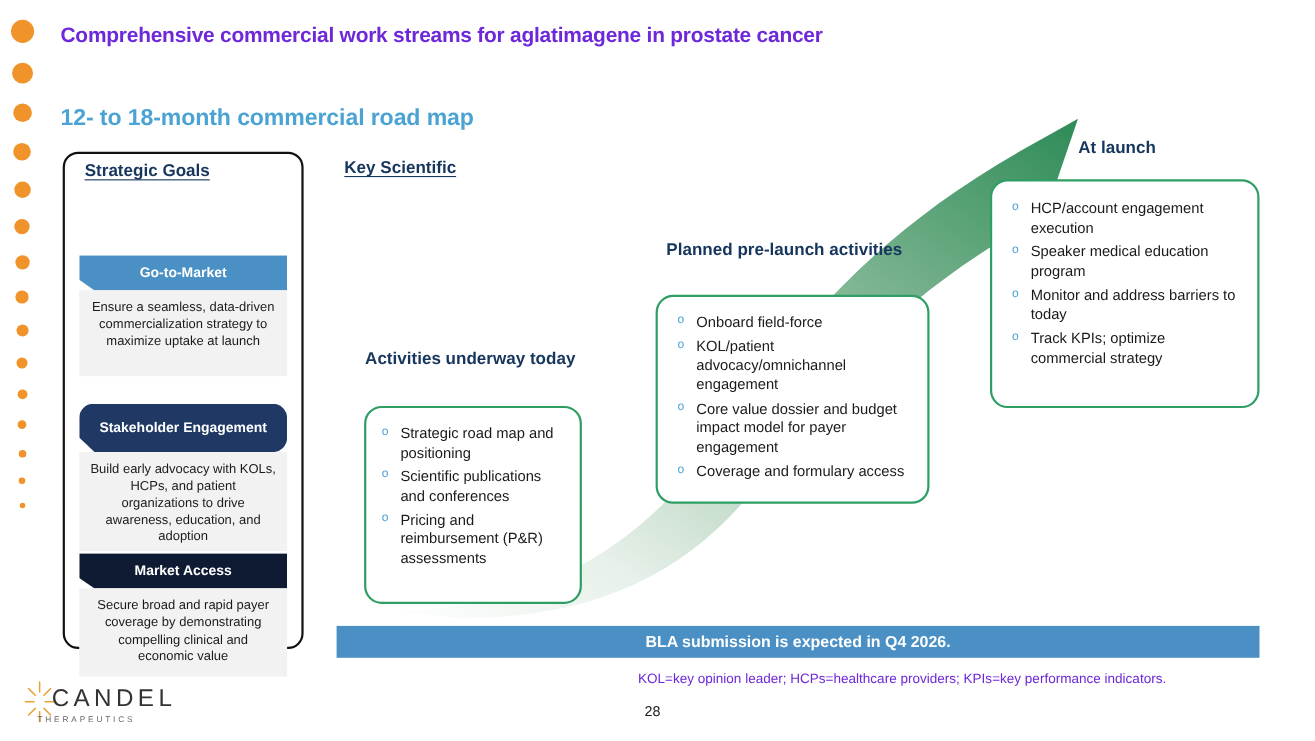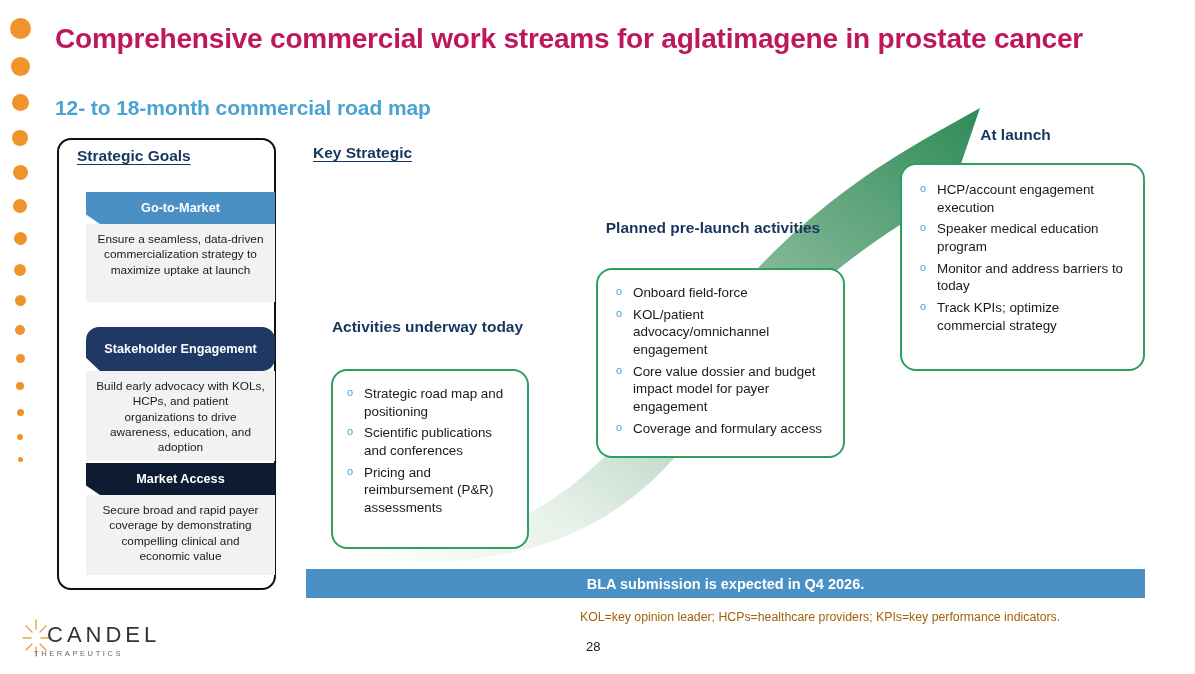--- a/index.html
+++ b/index.html
@@ -33,23 +33,23 @@
     border-radius: 50%;
     background: #f0932b;
   }
 
   
   .title {
     position: absolute;
     left: 55px;
     top: 22px;
     width: 1050px;
-    font-size: 28px;
-    font-weight: bold;
-    color: #be185d;
+    font-size: 19px;
+    font-weight: bold;
+    color: #6d28d9;
     line-height: 1.18;
     letter-spacing: -0.2px;
   }
   .subtitle {
     position: absolute;
     left: 55px;
     top: 96px;
     font-size: 21px;
     font-weight: bold;
     color: #4ba3d3;
@@ -73,22 +73,23 @@
     left: 77px;
     top: 147px;
     font-size: 15.5px;
     font-weight: bold;
     color: #17365d;
     text-decoration: underline;
     text-underline-offset: 3px;
   }
   .goal-block {
     position: absolute;
-    left: 86px;
+    left: 72px;
     width: 189px;
+    margin-top: 40px;
   }
   .goal-banner {
     position: relative;
     height: 32px;
     color: #ffffff;
     font-size: 12.7px;
     font-weight: bold;
     display: flex;
     align-items: center;
     justify-content: center;
@@ -185,21 +186,21 @@
     font-weight: bold;
     display: flex;
     align-items: center;
     justify-content: center;
   }
   .footnote {
     position: absolute;
     left: 580px;
     top: 610px;
     font-size: 12.3px;
-    color: #a16207;
+    color: #6d28d9;
   }
   .page-num {
     position: absolute;
     left: 586px;
     top: 639px;
     font-size: 13px;
     color: #1a1a1a;
   }
 
   
@@ -276,21 +277,21 @@
   <div class="goal-block" style="top:327px;">
     <div class="goal-banner tall" style="background:#1F3864;">Stakeholder Engagement</div>
     <div class="goal-body" style="height:90px;">Build early advocacy with KOLs, HCPs, and patient organizations to drive awareness, education, and adoption</div>
   </div>
 
   <div class="goal-block" style="top:463px;">
     <div class="goal-banner" style="background:#0E1B33;">Market Access</div>
     <div class="goal-body" style="height:80px;">Secure broad and rapid payer coverage by demonstrating compelling clinical and economic value</div>
   </div>
 
-  <div class="key-activities">Key Strategic</div>
+  <div class="key-activities">Key Scientific</div>
 
   <div class="stage-head" style="left:330px;top:318px;width:195px;">
     <span>Activities underway today</span>
   </div>
   <div class="stage-box" style="left:331px;top:369px;width:198px;height:180px;">
     <ul class="stage-list" style="padding:14px 12px 0 14px;">
       <li>Strategic road map and positioning</li>
       <li>Scientific publications and conferences</li>
       <li>Pricing and reimbursement (P&amp;R) assessments</li>
     </ul>

